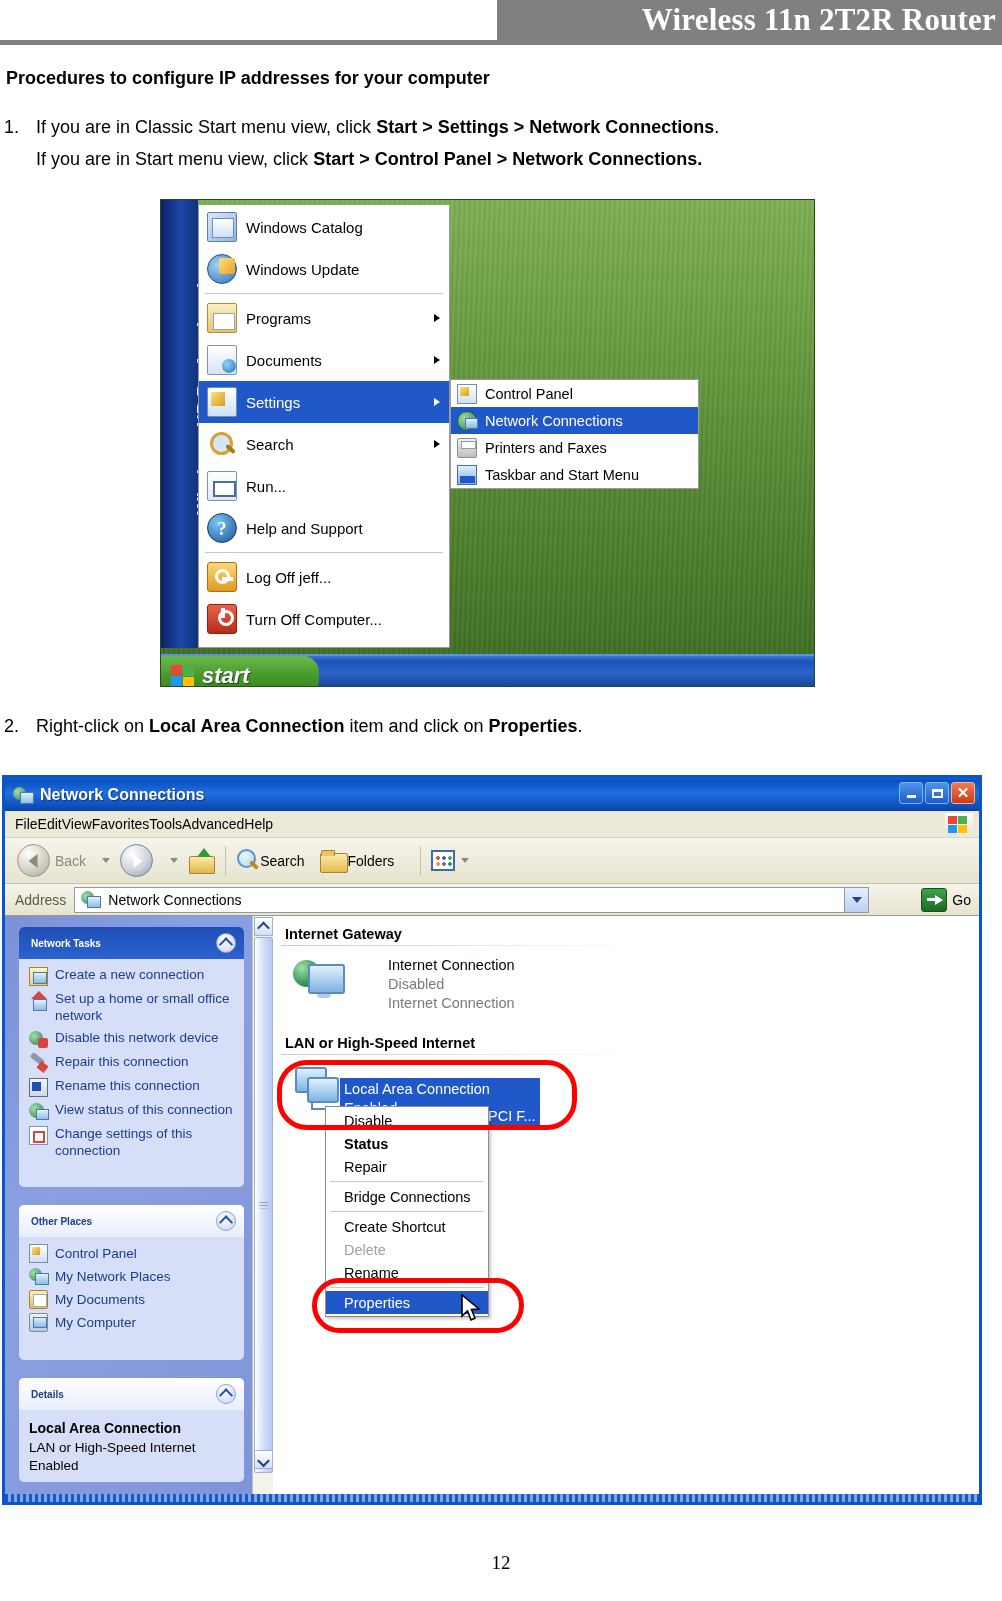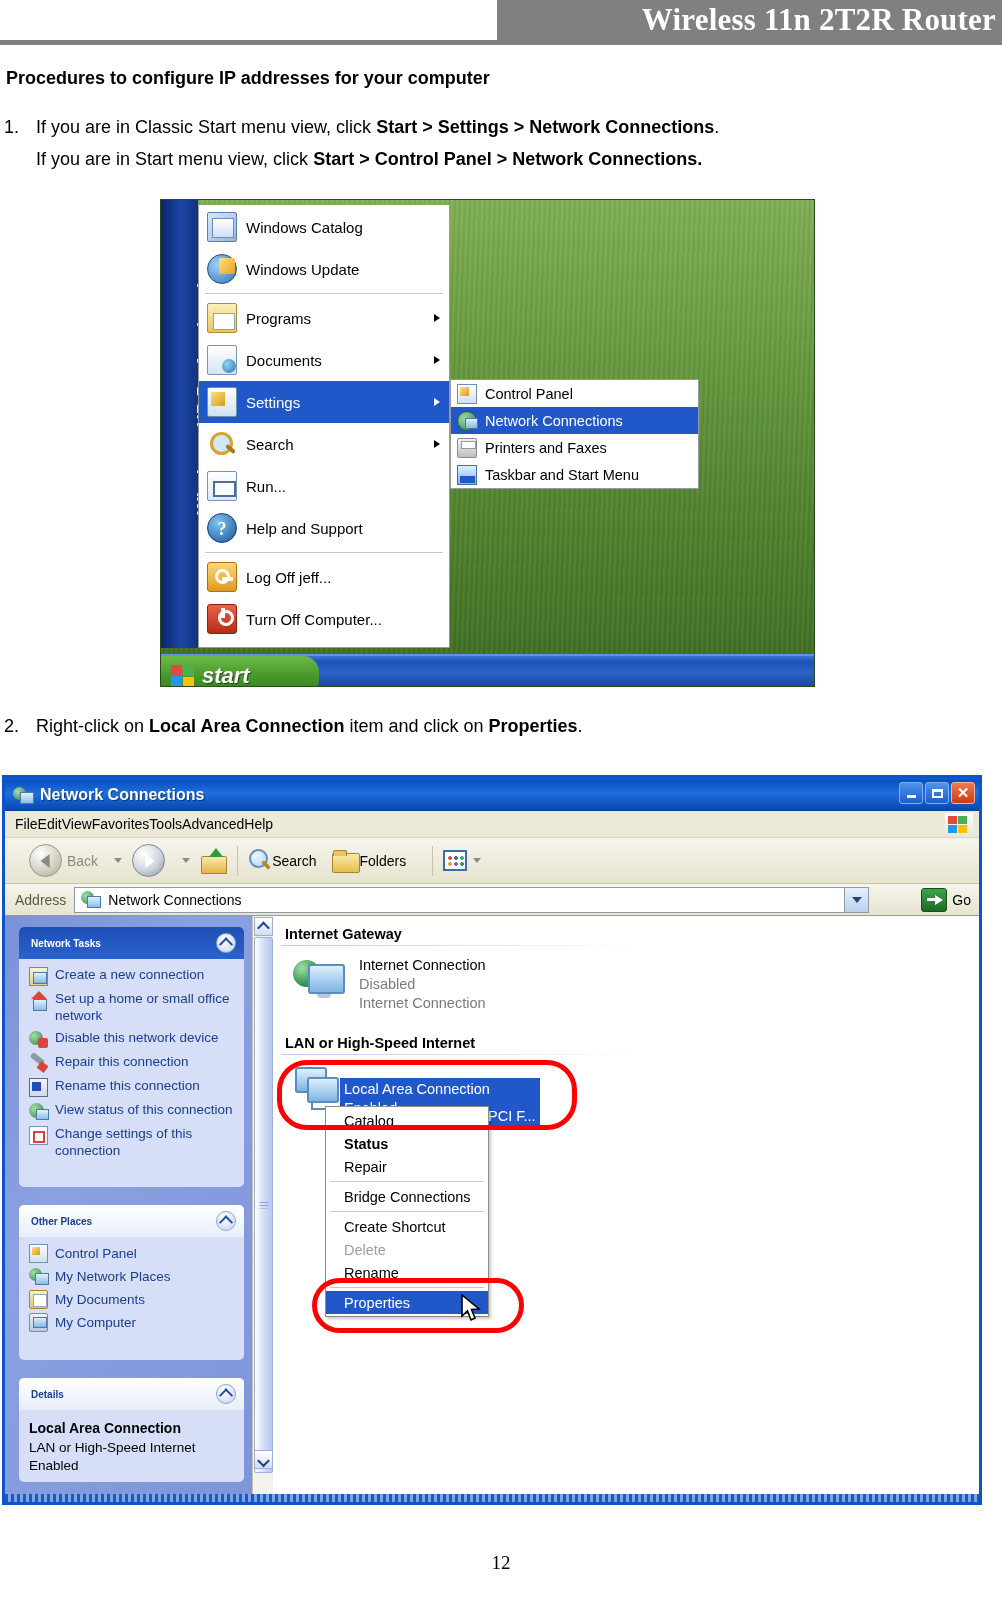--- a/index.html
+++ b/index.html
@@ -207,21 +207,21 @@
   }
   .nc-menubar .flagbtn:before{content:"";position:absolute;left:3px;top:3px;width:9px;height:8px;background:#e8453c;}
   .nc-menubar .flagbtn:after{content:"";position:absolute;left:13px;top:3px;width:9px;height:8px;background:#4caf50;}
   .nc-menubar .flagbtn i{position:absolute;left:3px;top:12px;width:9px;height:8px;background:#2196f3;display:block;}
   .nc-menubar .flagbtn u{position:absolute;left:13px;top:12px;width:9px;height:8px;background:#ffc107;display:block;}
 
   .nc-toolbar {
     position:absolute; left:0; right:0; top:60px; height:46px;
     background:linear-gradient(180deg,#f6f5ec,#e6e3ce);
     border-bottom:1px solid #c6c2ac;
-    display:flex; align-items:center; padding-left:24px;
+    display:flex; align-items:center; padding-left:12px;
     font-size:14px;
   }
   .tb-item { display:flex; align-items:center; margin-right:12px; }
   .circ-btn { width:33px;height:33px;border-radius:50%;
     background:radial-gradient(circle at 35% 28%,#ffffff 0%, #d4d2c6 55%, #a9a695 100%);
     border:1px solid #9b9887; position:relative; margin-right:5px; }
   .circ-btn .chev { position:absolute; left:50%; top:50%; width:0;height:0; }
   .circ-btn.back .chev { transform:translate(-60%,-50%); border-right:9px solid #8d8a7a; border-top:7px solid transparent; border-bottom:7px solid transparent;}
   .circ-btn.fwd  { background:radial-gradient(circle at 35% 28%,#ffffff 0%, #cfd4dc 55%, #8a93a4 100%); border-color:#7d8694;}
   .circ-btn.fwd .chev { transform:translate(-40%,-50%); border-left:9px solid #ffffff; border-top:7px solid transparent; border-bottom:7px solid transparent;}
@@ -366,21 +366,21 @@
     background:repeating-linear-gradient(180deg,#8fa4cf 0 1px,transparent 1px 3px);
   }
 
   
   .nc-content {
     position:absolute; left:268px; top:0; right:0; bottom:0;
     background:#ffffff; padding:8px 0 0 8px;
   }
   .grp-title { font-size:14.5px; font-weight:bold; color:#000; margin:2px 0 3px 4px; }
   .grp-rule { height:1px; background:linear-gradient(90deg,#b8cbe8,#ffffff); margin:0 8px 10px 0; width:360px; }
-  .conn-row { display:flex; align-items:flex-start; padding-left:12px; }
+  .conn-row { display:flex; align-items:flex-start; padding-left:12px;gap:29px; }
   .conn-icon { width:58px; height:52px; position:relative; flex:0 0 58px; margin-right:8px; }
   .gw-icon:before{content:"";position:absolute;left:0;top:4px;width:27px;height:27px;border-radius:50%;background:radial-gradient(circle at 33% 30%,#9fe0a5 0%,#3f9a5f 55%,#1f6b3c 100%);}
   .gw-icon:after{content:"";position:absolute;left:15px;top:8px;width:33px;height:26px;background:linear-gradient(180deg,#dff0ff,#7fb4e2);border:2px solid #5a8cbd;border-radius:3px;}
   .gw-icon i{position:absolute;left:24px;top:34px;width:14px;height:8px;background:#b9c8da;display:block;border-radius:0 0 4px 4px;}
   .lan-icon:before{content:"";position:absolute;left:2px;top:2px;width:28px;height:22px;background:linear-gradient(180deg,#dff0ff,#7fb4e2);border:2px solid #5a8cbd;border-radius:3px;}
   .lan-icon:after{content:"";position:absolute;left:14px;top:12px;width:28px;height:22px;background:linear-gradient(180deg,#dff0ff,#7fb4e2);border:2px solid #5a8cbd;border-radius:3px;}
   .lan-icon i{position:absolute;left:18px;top:34px;width:30px;height:11px;border-left:2px solid #5a8cbd;border-bottom:2px solid #5a8cbd;display:block;}
   .conn-txt .l1 { font-size:14.5px; color:#000; line-height:1.3; }
   .conn-txt .l2, .conn-txt .l3 { font-size:14.5px; color:#7a7a7a; line-height:1.3; }
 
@@ -745,21 +745,21 @@
 </div>
 
 <div class="lan-tail"></div>
 <div class="lan-sel">
   <span style="display:block">Local Area Connection</span>
   <span style="display:block">Enabled</span>
 </div>
 <div class="lan-nic">PCI F...</div>
 
 <div class="ctx">
-  <div class="ci">Catalog</div>
+  <div class="ci">Disable</div>
   <div class="ci bold">Status</div>
   <div class="ci">Repair</div>
   <div class="csep"></div>
   <div class="ci">Bridge Connections</div>
   <div class="csep"></div>
   <div class="ci">Create Shortcut</div>
   <div class="ci disabled">Delete</div>
   <div class="ci">Rename</div>
   <div class="csep"></div>
   <div class="ci sel">Properties</div>

